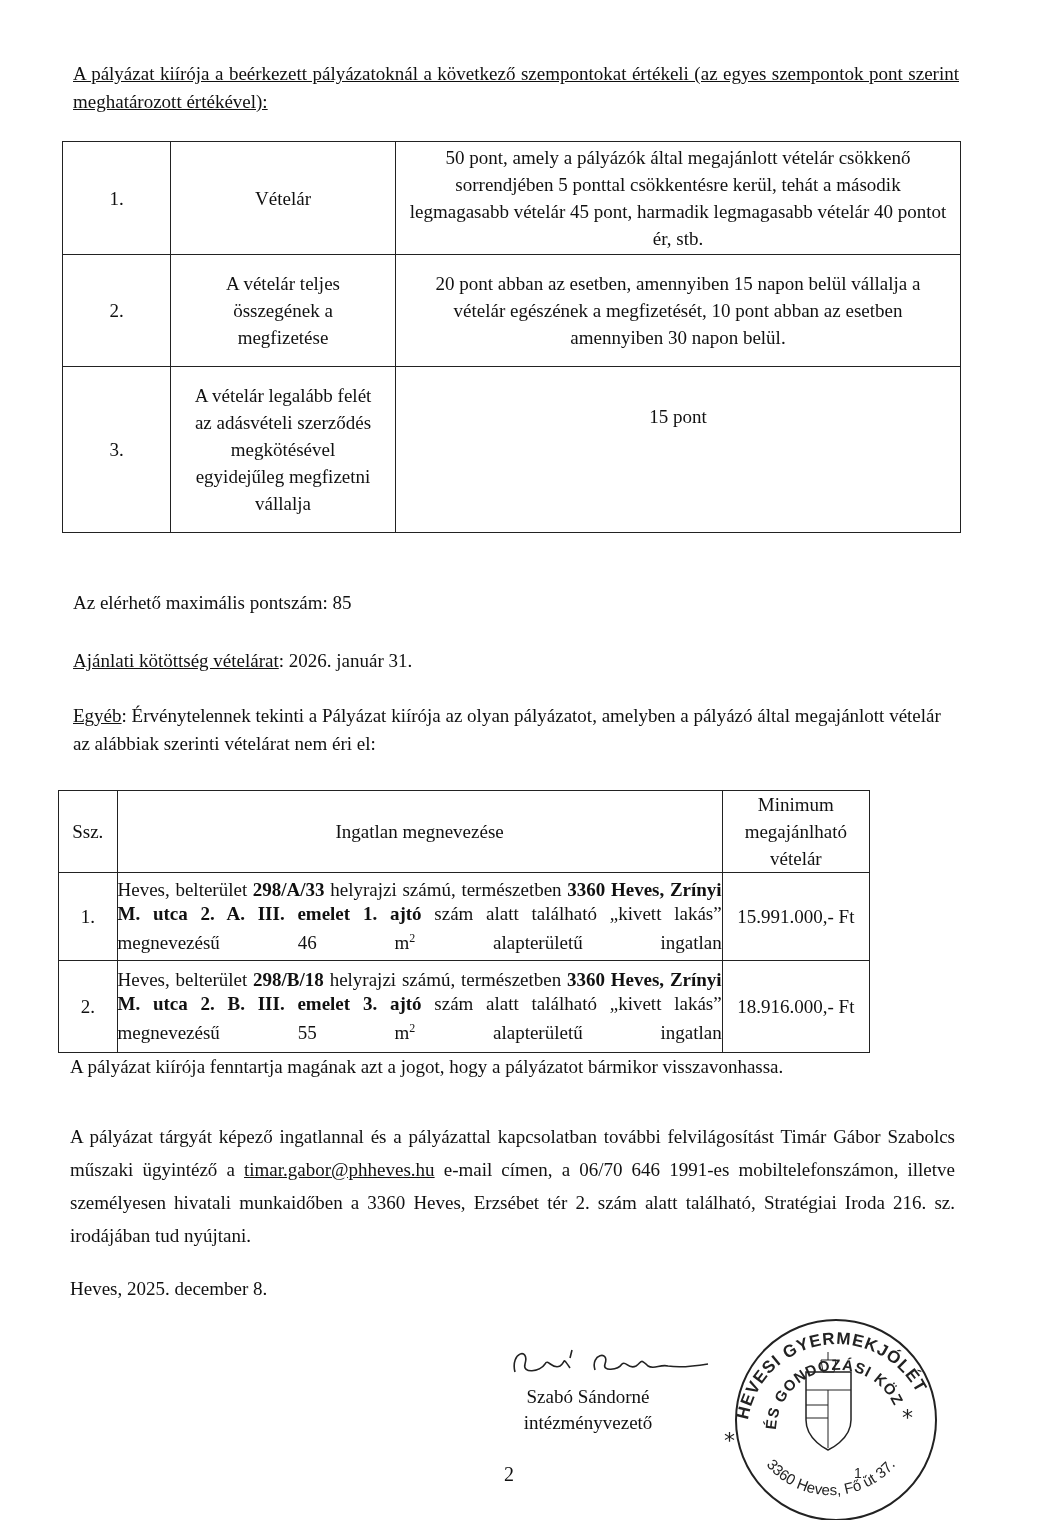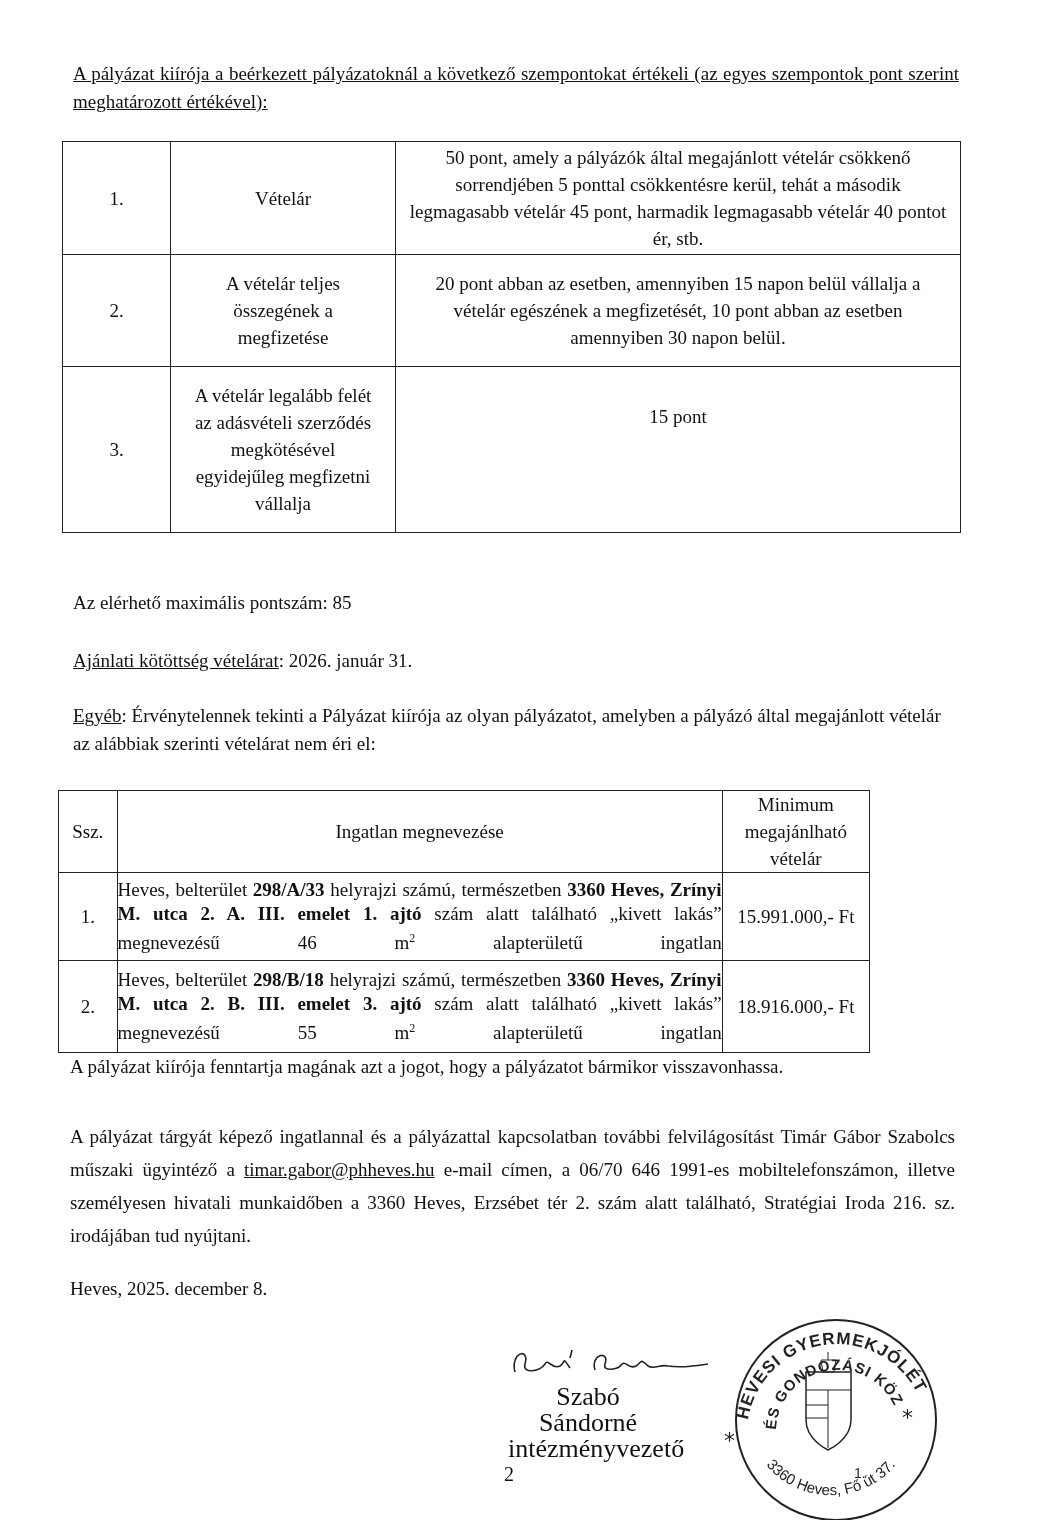--- a/index.html
+++ b/index.html
@@ -13,21 +13,21 @@
   .just { text-align: justify; text-align-last: left; }
   table { border-collapse: collapse; position: absolute; }
   td, th { border: 1.5px solid #222; padding: 0 4px; text-align: center; vertical-align: middle; font-weight: normal; line-height: 27px; }
   th.b { font-weight: bold; }
   .t1 { left: 62px; top: 141px; width: 899px; }
   .t2 { left: 58px; top: 790px; width: 812px; }
   .desc { text-align: justify; text-align-last: justify; line-height: 24px; padding: 0 0; }
   b { font-weight: bold; }
   sup { font-size: 12px; }
   .sig { left: 500px; top: 1342px; width: 210px; }
-  .signame { left: 508px; top: 1384px; width: 160px; text-align: center; font-size: 26px; line-height: 26px; font-family: Liberation Serif, serif; }
+  .signame { left: 508px; top: 1384px; width: 160px; text-align: center; font-size: 19px; line-height: 26px; font-family: Liberation Serif, serif; }
   .pagenum { left: 504px; top: 1463px; font-size: 20px; }
   .stamp { left: 706px; top: 1300px; width: 250px; height: 220px; }
 </style>
 </head>
 <body>
 
 <div class="p just u" style="top:50px;">A pályázat kiírója a beérkezett pályázatoknál a következő szempontokat értékeli (az egyes szempontok pont szerint meghatározott értékével):</div>
 
 <table class="t1">
   <colgroup>

